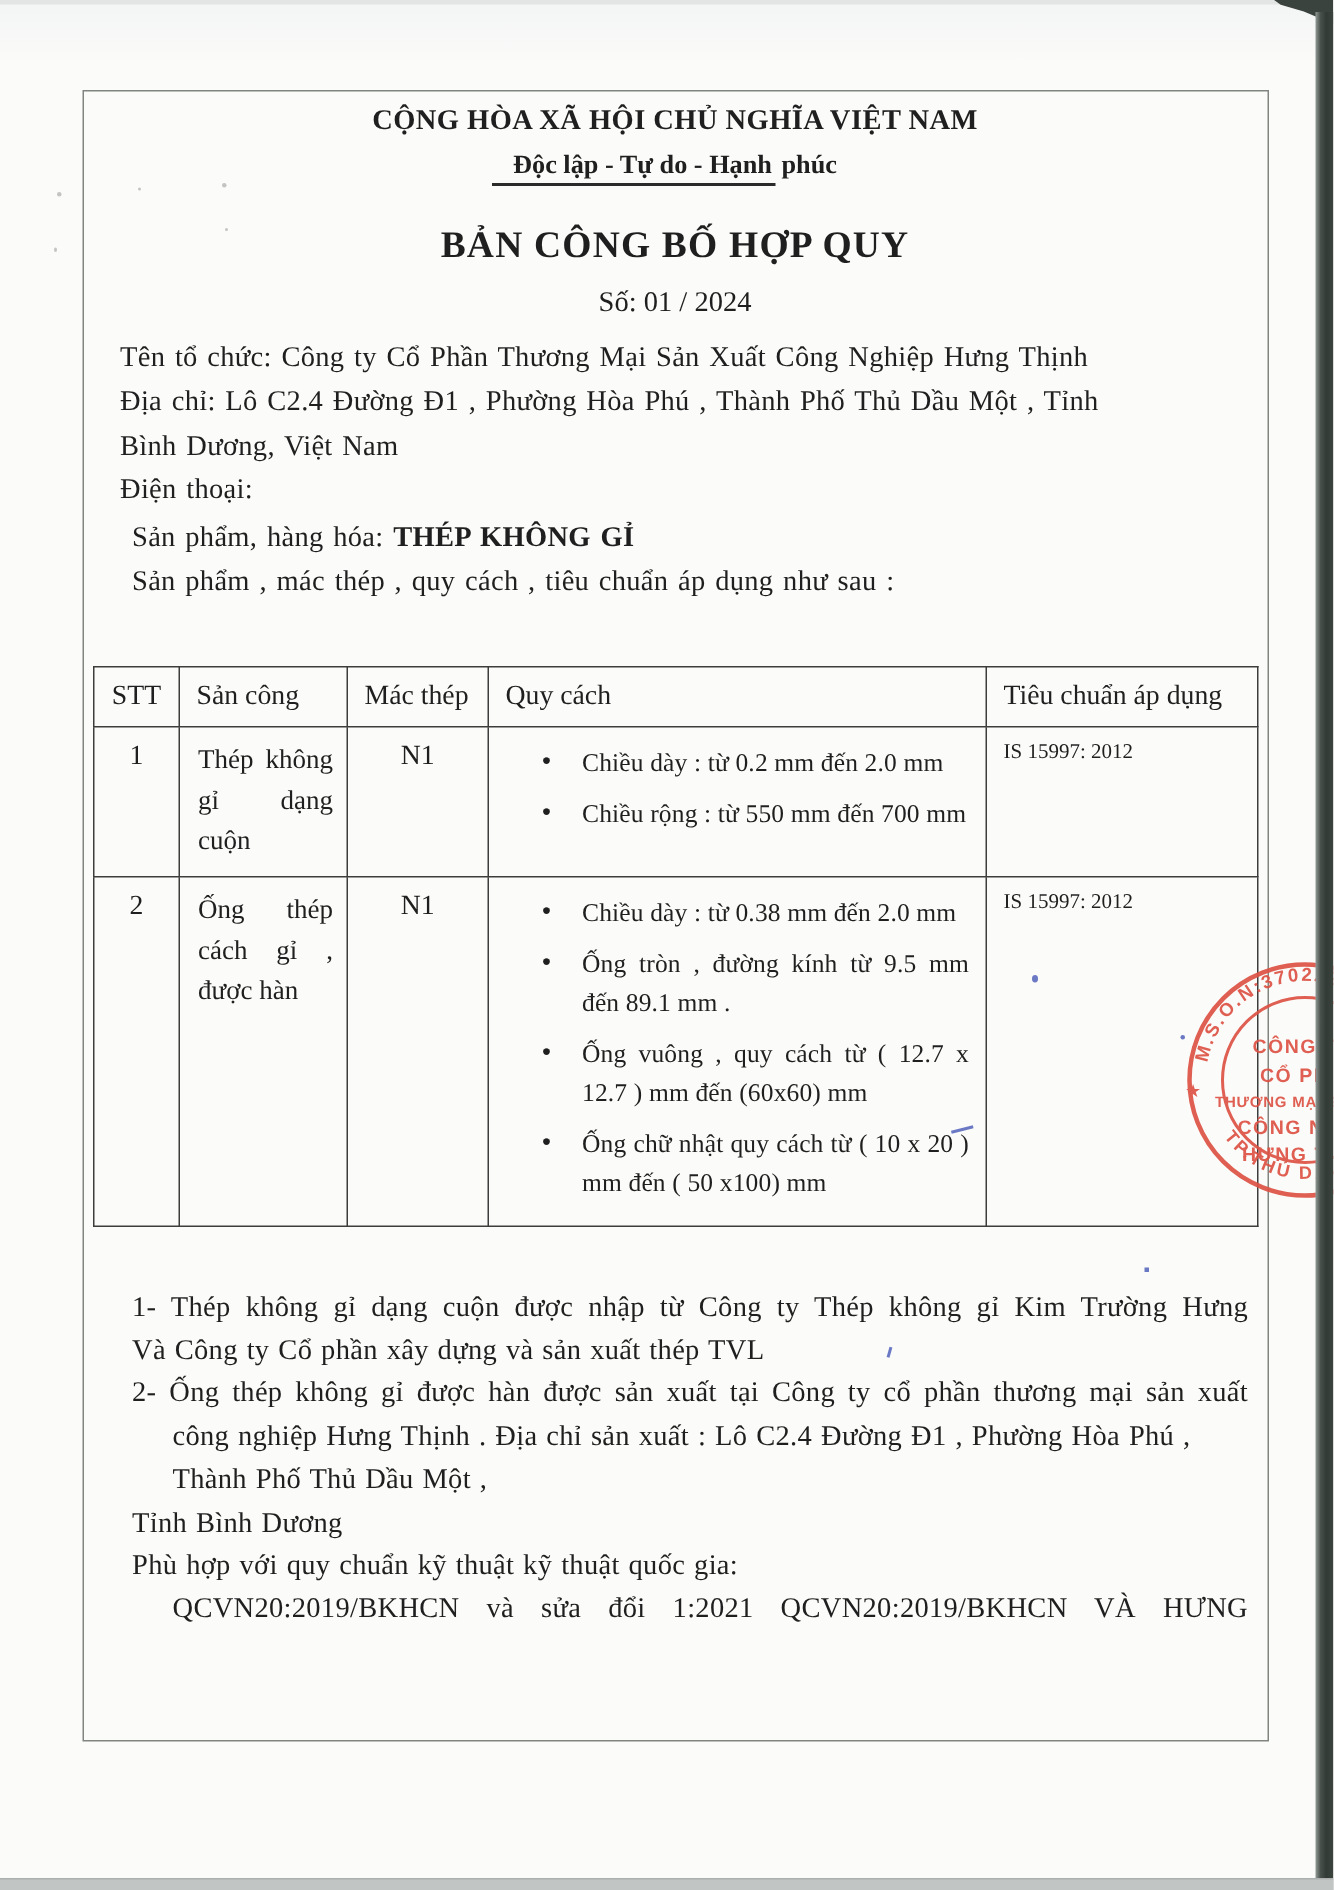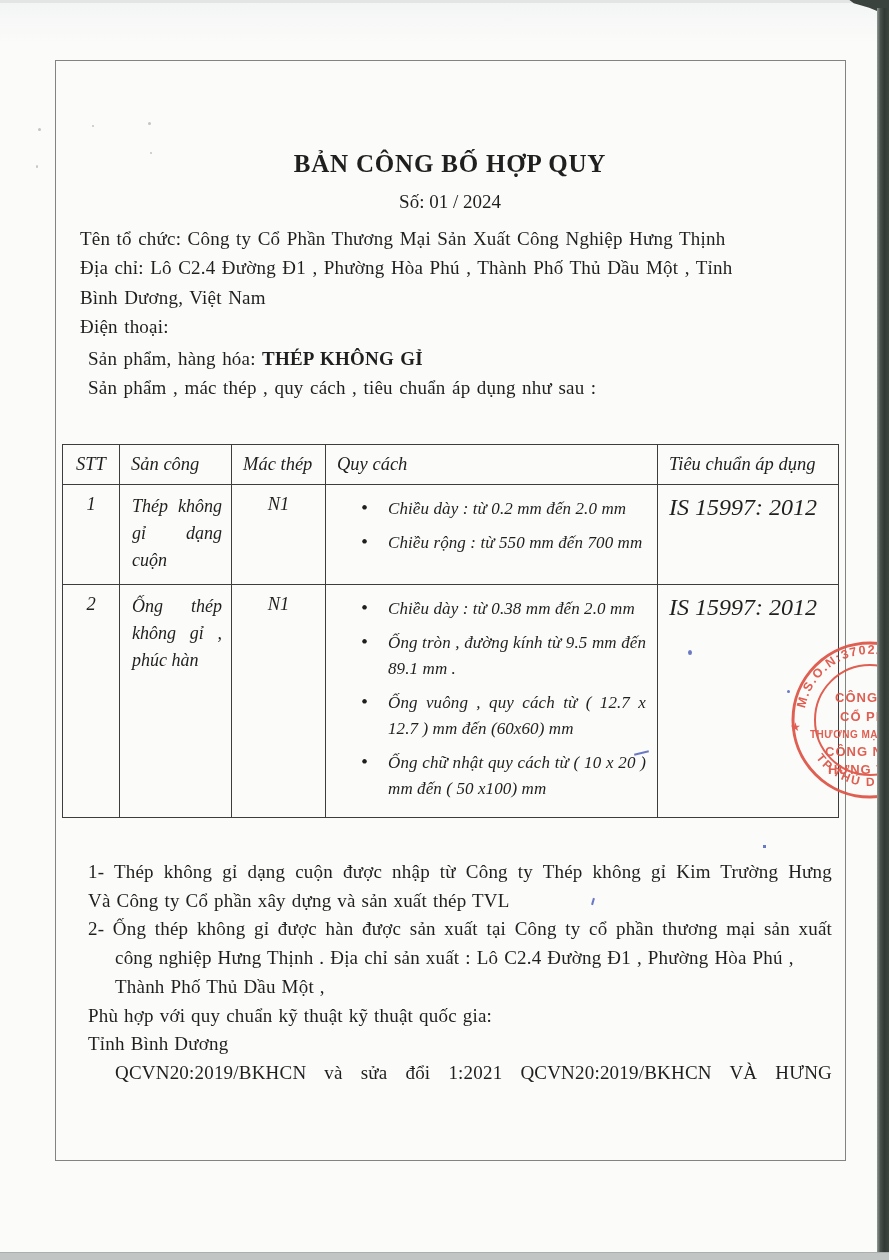--- a/index.html
+++ b/index.html
@@ -20,28 +20,28 @@
 
   
   .info-block{position:absolute;left:80px;top:224px;z-index:3;font-size:19px;line-height:29.4px;
         letter-spacing:.2px;word-spacing:1.5px;white-space:nowrap;}
   .product-block{position:absolute;left:88px;top:344px;z-index:3;font-size:19px;line-height:29.2px;
         letter-spacing:.2px;word-spacing:1.5px;white-space:nowrap;}
 
   
   table.spec{position:absolute;left:62px;top:444px;width:776px;z-index:3;
         border-collapse:collapse;table-layout:fixed;}
-  table.spec th,table.spec td{border:1.6px solid #3d3d3d;vertical-align:top;font-weight:normal;font-style:italic;}
+  table.spec th,table.spec td{border:1.6px solid #3d3d3d;vertical-align:top;font-weight:normal;}
   table.spec th{height:39px;vertical-align:middle;text-align:left;padding:0 0 0 11px;font-size:18.5px;}
   table.spec th.c{text-align:center;padding:0;}
   td.stt{text-align:center;padding-top:9px;font-size:18.5px;}
   td.sp{padding:8px 9px 0 12px;text-align:justify;font-size:18px;line-height:27px;}
   td.mt{text-align:center;padding-top:9px;font-size:18.5px;}
   td.qc{padding:0;}
-  td.tc{padding:9px 4px 0 11px;font-size:24px;}
+  td.tc{padding:9px 4px 0 11px;font-size:14px;}
   ul.qc-list{margin:0;padding:11px 8px 0 0;list-style:none;}
   ul.qc-list li{position:relative;margin:0 0 8px 62px;width:258px;text-align:justify;
         font-size:17px;line-height:26px;letter-spacing:.1px;}
   ul.qc-list li::before{content:"\2022";position:absolute;left:-27px;top:-1px;font-size:19px;}
 
   
   .notes{position:absolute;left:63px;top:858px;width:769px;z-index:3;font-size:19px;
         line-height:28.7px;letter-spacing:.2px;word-spacing:1px;}
   .note-line{white-space:nowrap;}
   .note-line.ind-a{padding-left:25px;}
@@ -67,20 +67,27 @@
   .speck{position:absolute;border-radius:50%;background:#8e8e8e;opacity:.5;z-index:3;}
   .ink{position:absolute;background:#4759b8;opacity:.8;z-index:5;}
 </style>
 </head>
 <body>
 
 <div class="page">
   <div class="top-tint"></div>
   <div class="outer-border"></div>
 
+  <div class="centerwrap" style="top:70px;">
+    <div class="nat-line">CỘNG HÒA XÃ HỘI CHỦ NGHĨA VIỆT NAM</div>
+    <div class="motto">
+      <span class="uline">Độc lập - Tự do - Hạnh</span>
+      <span>phúc</span>
+    </div>
+  </div>
 
   <div class="centerwrap" style="top:150px;">
     <div class="doc-title">BẢN CÔNG BỐ HỢP QUY</div>
   </div>
   <div class="centerwrap" style="top:191px;">
     <div class="doc-num">Số: 01 / 2024</div>
   </div>
 
   <div class="info-block">
     <div>Tên tổ chức: Công ty Cổ Phần Thương Mại Sản Xuất Công Nghiệp Hưng Thịnh</div>
@@ -119,43 +126,43 @@
           <td class="qc">
             <ul class="qc-list">
               <li>Chiều dày : từ 0.2 mm đến 2.0 mm</li>
               <li>Chiều rộng : từ 550 mm đến 700 mm</li>
             </ul>
           </td>
           <td class="tc">IS 15997: 2012</td>
         </tr>
         <tr style="height: 233px;">
           <td class="stt">2</td>
-          <td class="sp">Ống thép không gỉ , phúc hàn</td>
+          <td class="sp">Ống thép cách gỉ , được hàn</td>
           <td class="mt">N1</td>
           <td class="qc">
             <ul class="qc-list">
               <li>Chiều dày : từ 0.38 mm đến 2.0 mm</li>
               <li>Ống tròn , đường kính từ 9.5 mm đến 89.1 mm .</li>
               <li>Ống vuông , quy cách từ ( 12.7 x 12.7 ) mm đến (60x60) mm</li>
               <li>Ống chữ nhật quy cách từ ( 10 x 20 ) mm đến ( 50 x100) mm</li>
             </ul>
           </td>
           <td class="tc">IS 15997: 2012</td>
         </tr>
       </tbody>
   </table>
 
   <div class="notes">
       <div class="note-line ind-a just">1-  Thép không gỉ dạng cuộn được nhập từ Công ty Thép không gỉ Kim Trường Hưng</div>
       <div class="note-line ind-a">Và Công ty Cổ phần xây dựng và sản xuất thép TVL</div>
       <div class="note-line ind-a just">2-  Ống thép không gỉ được hàn được sản xuất tại Công ty cổ phần thương mại sản xuất</div>
       <div class="note-line ind-b">công nghiệp Hưng Thịnh . Địa chỉ sản xuất : Lô C2.4 Đường Đ1 , Phường Hòa Phú ,</div>
       <div class="note-line ind-b">Thành Phố Thủ Dầu Một ,</div>
+      <div class="note-line ind-a">Tỉnh Bình Dương</div>
       <div class="note-line ind-a">Phù hợp với quy chuẩn kỹ thuật kỹ thuật quốc gia:</div>
-      <div class="note-line ind-a">Tỉnh Bình Dương</div>
       <div class="note-line ind-b just">QCVN20:2019/BKHCN và sửa đổi 1:2021 QCVN20:2019/BKHCN VÀ HƯNG</div>
     </div>
 
   <svg class="stamp" viewBox="0 0 170 184" xmlns="http://www.w3.org/2000/svg">
     <defs>
       <path id="arcTop" d="M 25 80.5 A 66 66 0 0 1 156 92" fill="none"></path>
       <path id="arcBot" d="M 36 129.9 A 66 66 0 0 0 144 129.9" fill="none"></path>
     </defs>
     <circle cx="90" cy="92" r="77" fill="none" stroke="#dd5244" stroke-width="3"></circle>
     <circle cx="90" cy="92" r="55" fill="none" stroke="#dd5244" stroke-width="2"></circle>

